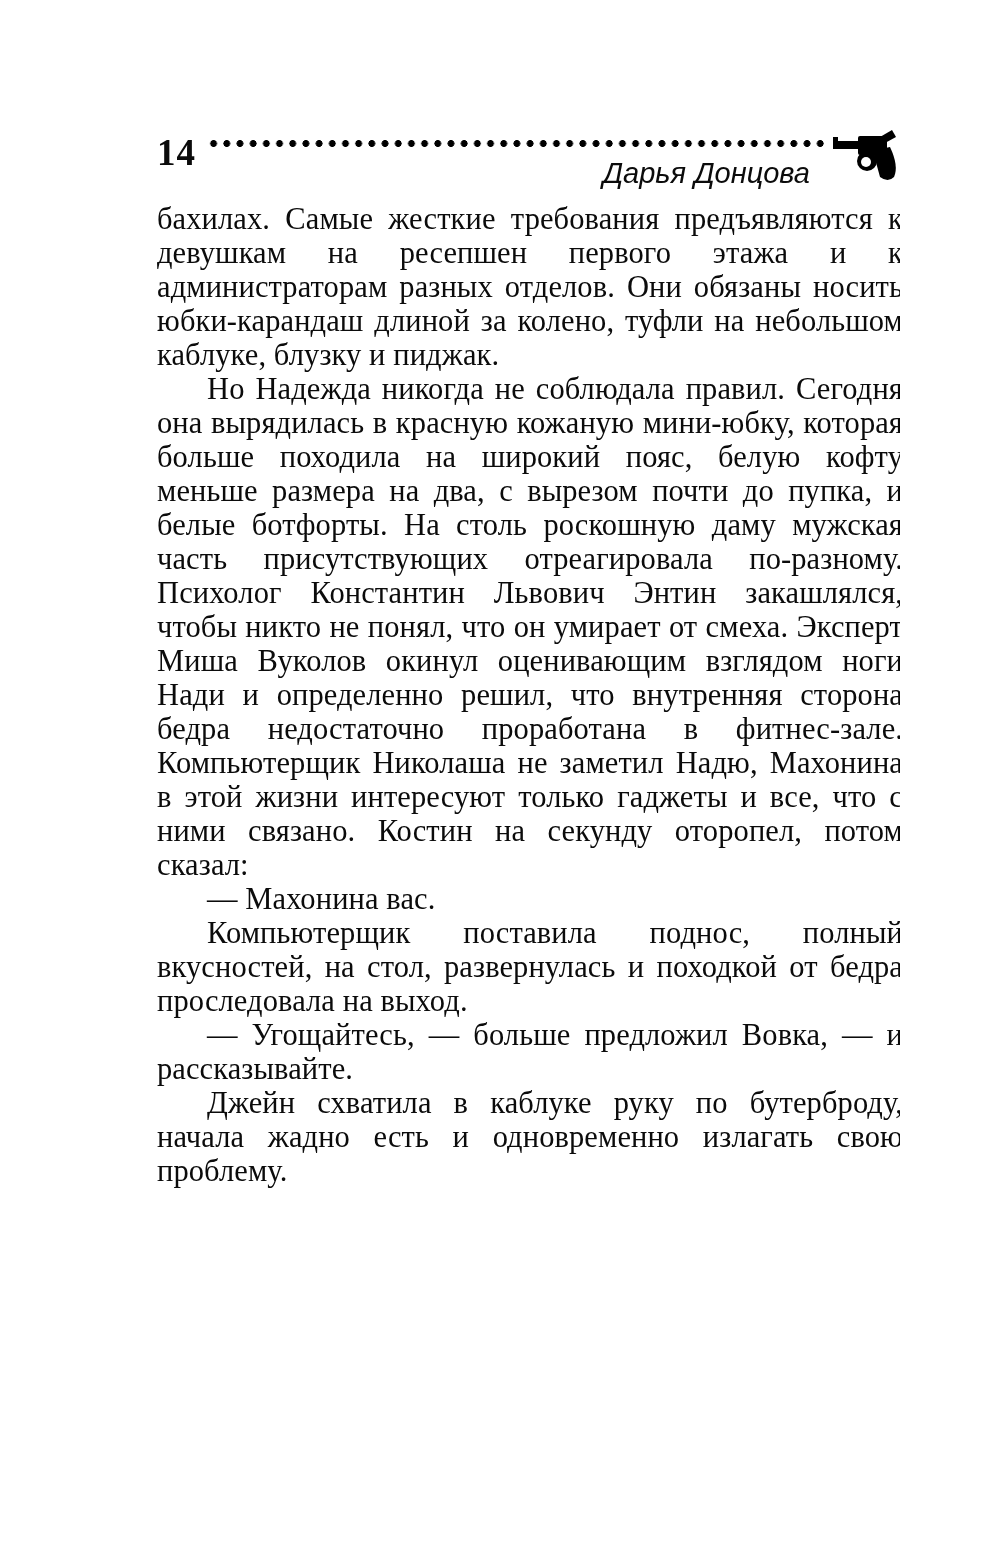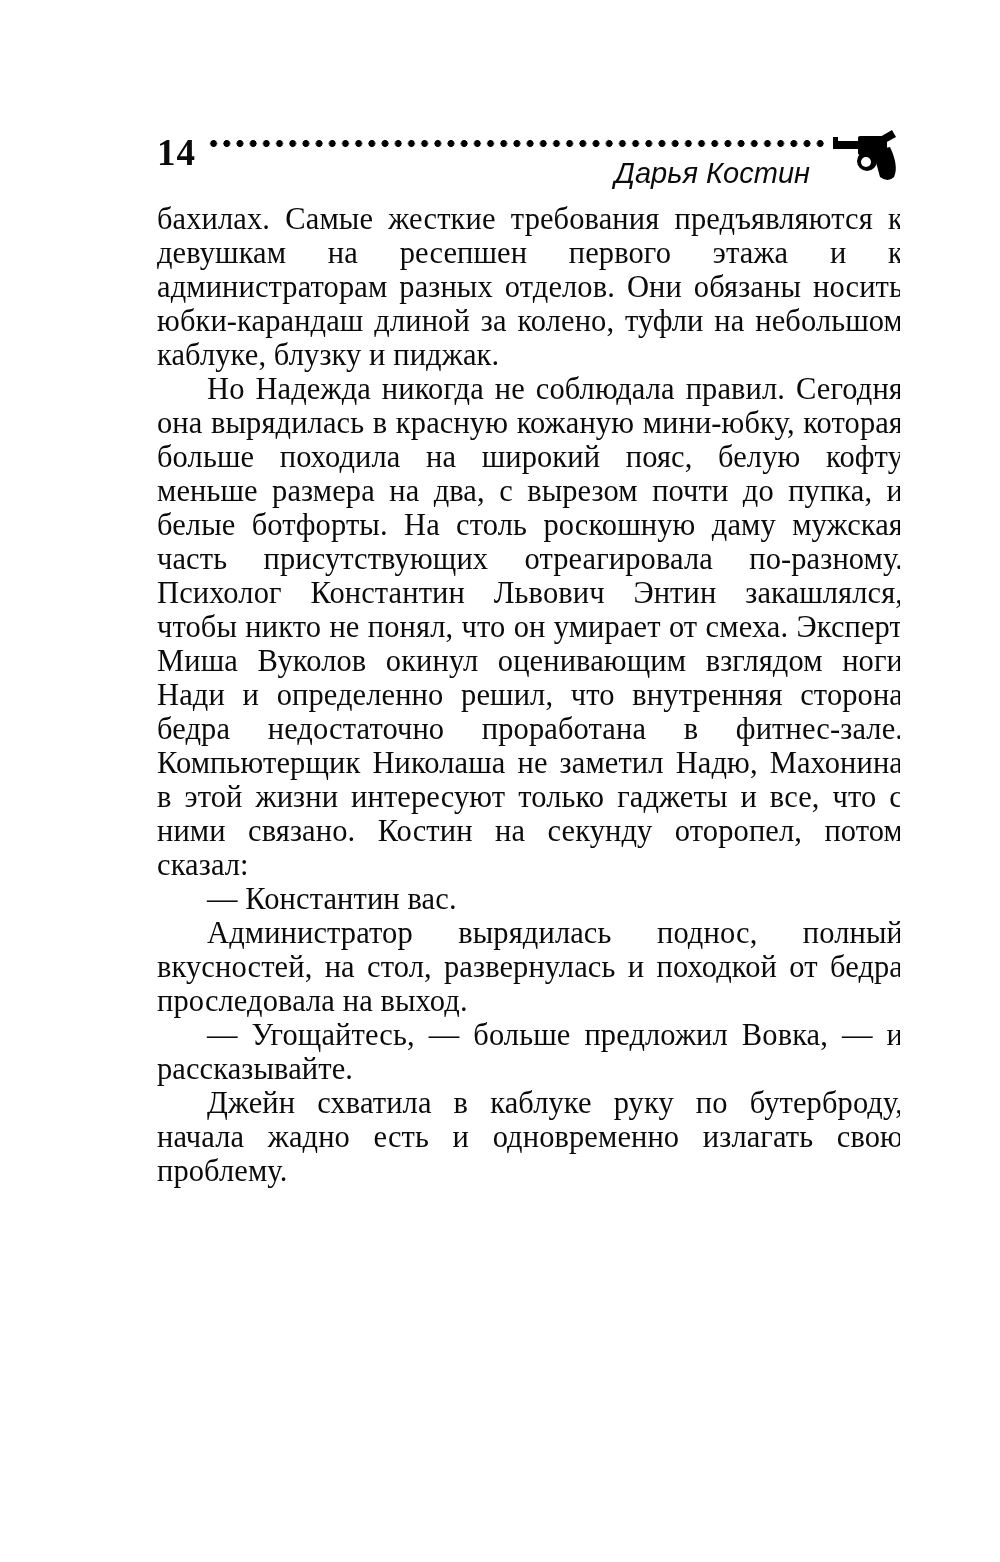--- a/index.html
+++ b/index.html
@@ -102,25 +102,25 @@
       <rect x="25" y="6" width="29" height="19" rx="2" fill="#000"></rect>
 
       <polygon points="47,7 59,0 63,7 52,13" fill="#000"></polygon>
 
       <path d="M43 20 L57 17 Q66 36 61 47 Q55 53 47 47 L41 25 Z" fill="#000"></path>
 
       <circle cx="34" cy="31" r="10" fill="#000"></circle>
       <circle cx="33" cy="32" r="5" fill="#fff"></circle>
     </svg>
 
-    <div class="author">Дарья Костин</div>
+    <div class="author">Дарья Донцова</div>
   </header>
 
   <main class="body">
       <p class="para">бахилах. Самые жесткие требования предъявляются к девушкам на ресепшен первого этажа и к администраторам разных отделов. Они обязаны носить юбки-карандаш длиной за колено, туфли на небольшом каблуке, блузку и пиджак.</p>
       <p class="para indent">Но Надежда никогда не соблюдала правил. Сегодня она вырядилась в красную кожаную мини-юбку, которая больше походила на широкий пояс, белую кофту меньше размера на два, с вырезом почти до пупка, и белые ботфорты. На столь роскошную даму мужская часть присутствующих отреагировала по-разному. Психолог Константин Львович Энтин закашлялся, чтобы никто не понял, что он умирает от смеха. Эксперт Миша Вуколов окинул оценивающим взглядом ноги Нади и определенно решил, что внутренняя сторона бедра недостаточно проработана в фитнес-зале. Компьютерщик Николаша не заметил Надю, Махонина в этой жизни интересуют только гаджеты и все, что с ними связано. Костин на секунду оторопел, потом сказал:</p>
-      <p class="para indent">— Константин вас.</p>
-      <p class="para indent">Администратор вырядилась поднос, полный вкусностей, на стол, развернулась и походкой от бедра проследовала на выход.</p>
+      <p class="para indent">— Махонина вас.</p>
+      <p class="para indent">Компьютерщик поставила поднос, полный вкусностей, на стол, развернулась и походкой от бедра проследовала на выход.</p>
       <p class="para indent">— Угощайтесь, — больше предложил Вовка, — и рассказывайте.</p>
       <p class="para indent">Джейн схватила в каблуке руку по бутерброду, начала жадно есть и одновременно излагать свою проблему.</p>
     </main>
 
 </div>
 
 </body></html>

